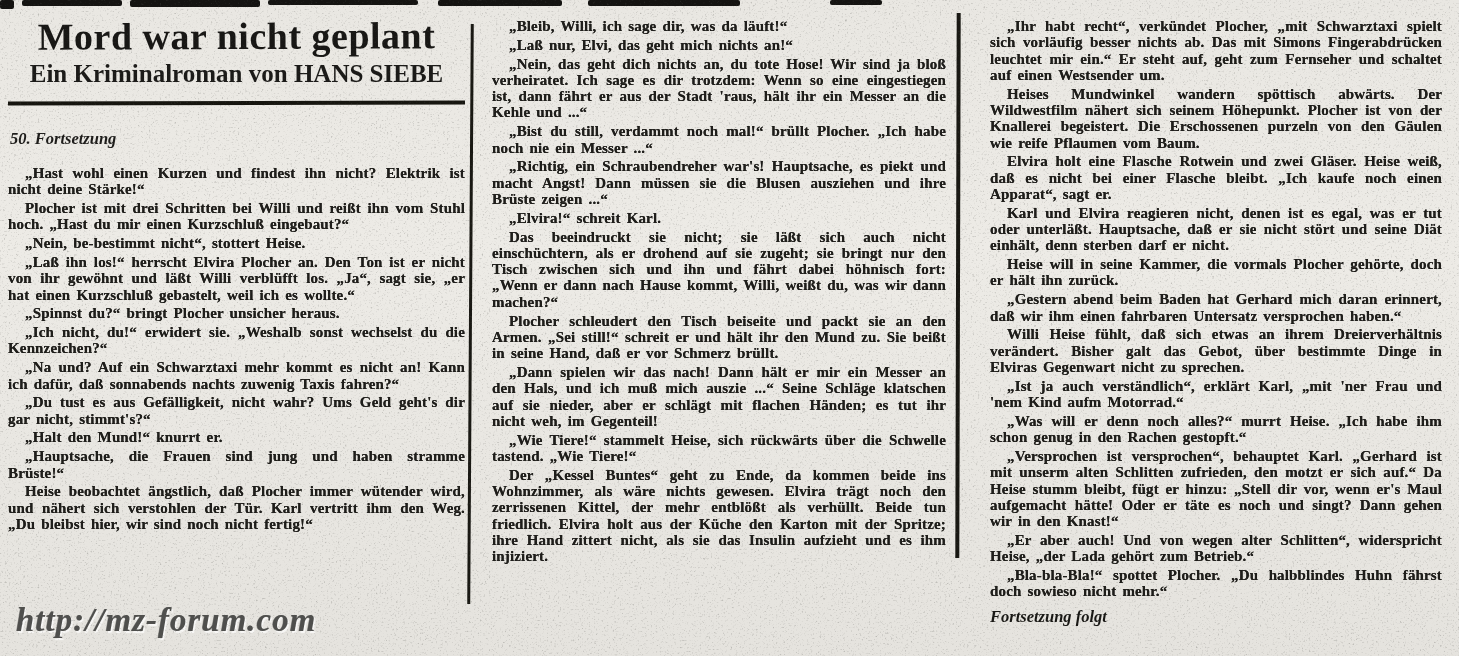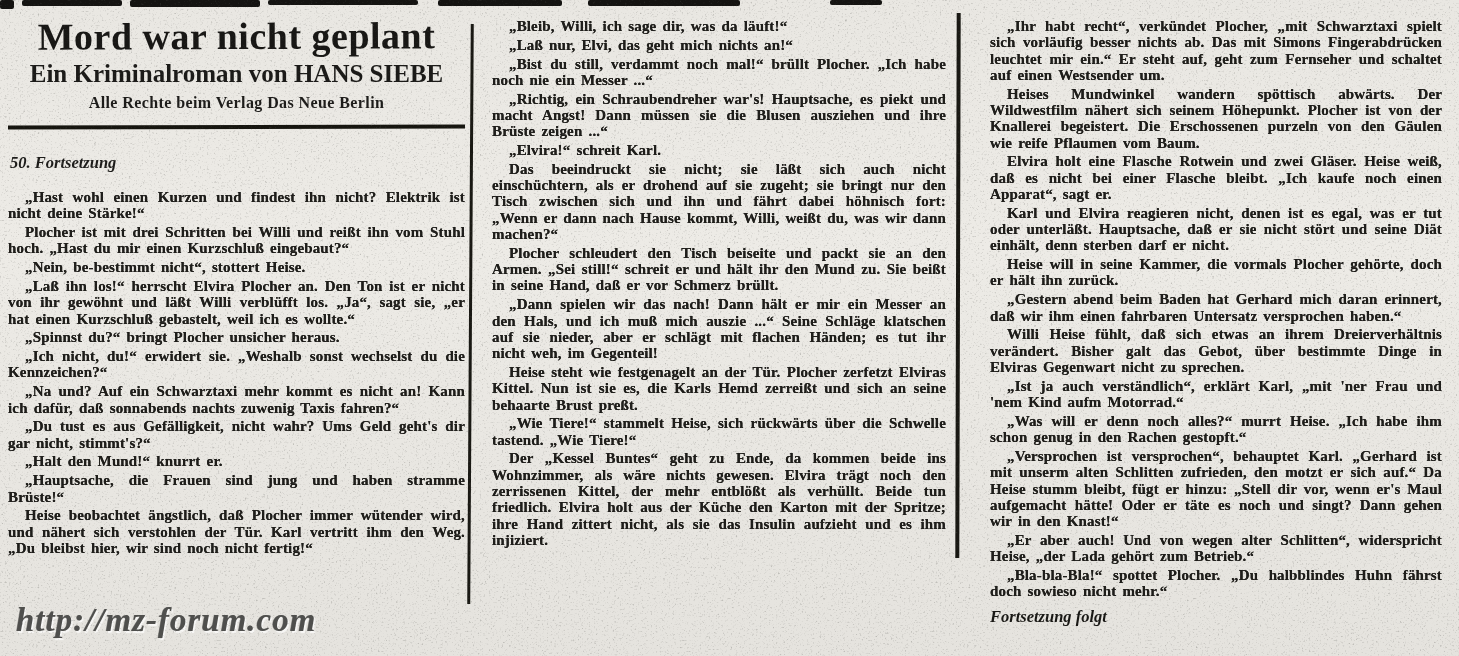--- a/index.html
+++ b/index.html
@@ -60,21 +60,20 @@
 <div class="smudge s3"></div>
 <div class="smudge s4"></div>
 <div class="smudge s5"></div>
 <div class="smudge s6"></div>
 <div class="smudge s7"></div>
 
 <div class="col" id="col1">
   <div class="masthead">
     <h1>Mord war nicht geplant</h1>
     <h2>Ein Kriminalroman von HANS SIEBE</h2>
-    <h3>Alle Rechte beim Verlag Das Neue Berlin</h3>
     <div class="rule"></div>
   </div>
   <div class="installment">50. Fortsetzung</div>
   <div class="col-body">
       <p class="para">„Hast wohl einen Kurzen und findest ihn nicht? Elektrik ist nicht deine Stärke!“</p>
       <p class="para">Plocher ist mit drei Schritten bei Willi und reißt ihn vom Stuhl hoch. „Hast du mir einen Kurzschluß eingebaut?“</p>
       <p class="para">„Nein, be-bestimmt nicht“, stottert Heise.</p>
       <p class="para">„Laß ihn los!“ herrscht Elvira Plocher an. Den Ton ist er nicht von ihr gewöhnt und läßt Willi verblüfft los. „Ja“, sagt sie, „er hat einen Kurzschluß gebastelt, weil ich es wollte.“</p>
       <p class="para">„Spinnst du?“ bringt Plocher unsicher heraus.</p>
       <p class="para">„Ich nicht, du!“ erwidert sie. „Weshalb sonst wechselst du die Kennzeichen?“</p>
@@ -86,27 +85,27 @@
     </div>
 </div>
 
 <div class="divider" id="divider1"></div>
 <div class="divider" id="divider2"></div>
 
 <div class="col" id="col2">
   <div class="col-body">
       <p class="para">„Bleib, Willi, ich sage dir, was da läuft!“</p>
       <p class="para">„Laß nur, Elvi, das geht mich nichts an!“</p>
+      <p class="para">„Nein, das geht dich nichts an, du tote Hose! Wir sind ja bloß verheiratet. Ich sage es dir trotzdem: Wenn so eine eingestiegen ist, dann fährt er aus der Stadt 'raus, hält ihr ein Messer an die Kehle und ...“</p>
       <p class="para">„Bist du still, verdammt noch mal!“ brüllt Plocher. „Ich habe noch nie ein Messer ...“</p>
       <p class="para">„Richtig, ein Schraubendreher war's! Hauptsache, es piekt und macht Angst! Dann müssen sie die Blusen ausziehen und ihre Brüste zeigen ...“</p>
       <p class="para">„Elvira!“ schreit Karl.</p>
       <p class="para">Das beeindruckt sie nicht; sie läßt sich auch nicht einschüchtern, als er drohend auf sie zugeht; sie bringt nur den Tisch zwischen sich und ihn und fährt dabei höhnisch fort: „Wenn er dann nach Hause kommt, Willi, weißt du, was wir dann machen?“</p>
       <p class="para">Plocher schleudert den Tisch beiseite und packt sie an den Armen. „Sei still!“ schreit er und hält ihr den Mund zu. Sie beißt in seine Hand, daß er vor Schmerz brüllt.</p>
       <p class="para">„Dann spielen wir das nach! Dann hält er mir ein Messer an den Hals, und ich muß mich auszie ...“ Seine Schläge klatschen auf sie nieder, aber er schlägt mit flachen Händen; es tut ihr nicht weh, im Gegenteil!</p>
-      <p class="para">Heise steht wie festgenagelt an der Tür. Plocher zerfetzt Elviras Kittel. Nun ist sie es, die Karls Hemd zerreißt und sich an seine behaarte Brust preßt.</p>
       <p class="para">„Wie Tiere!“ stammelt Heise, sich rückwärts über die Schwelle tastend. „Wie Tiere!“</p>
       <p class="para">Der „Kessel Buntes“ geht zu Ende, da kommen beide ins Wohnzimmer, als wäre nichts gewesen. Elvira trägt noch den zerrissenen Kittel, der mehr entblößt als verhüllt. Beide tun friedlich. Elvira holt aus der Küche den Karton mit der Spritze; ihre Hand zittert nicht, als sie das Insulin aufzieht und es ihm injiziert.</p>
     </div>
 </div>
 
 <div class="col" id="col3">
   <div class="col-body">
       <p class="para">„Ihr habt recht“, verkündet Plocher, „mit Schwarztaxi spielt sich vorläufig besser nichts ab. Das mit Simons Fingerabdrücken leuchtet mir ein.“ Er steht auf, geht zum Fernseher und schaltet auf einen Westsender um.</p>
       <p class="para">Heises Mundwinkel wandern spöttisch abwärts. Der Wildwestfilm nähert sich seinem Höhepunkt. Plocher ist von der Knallerei begeistert. Die Erschossenen purzeln von den Gäulen wie reife Pflaumen vom Baum.</p>
       <p class="para">Elvira holt eine Flasche Rotwein und zwei Gläser. Heise weiß, daß es nicht bei einer Flasche bleibt. „Ich kaufe noch einen Apparat“, sagt er.</p>

